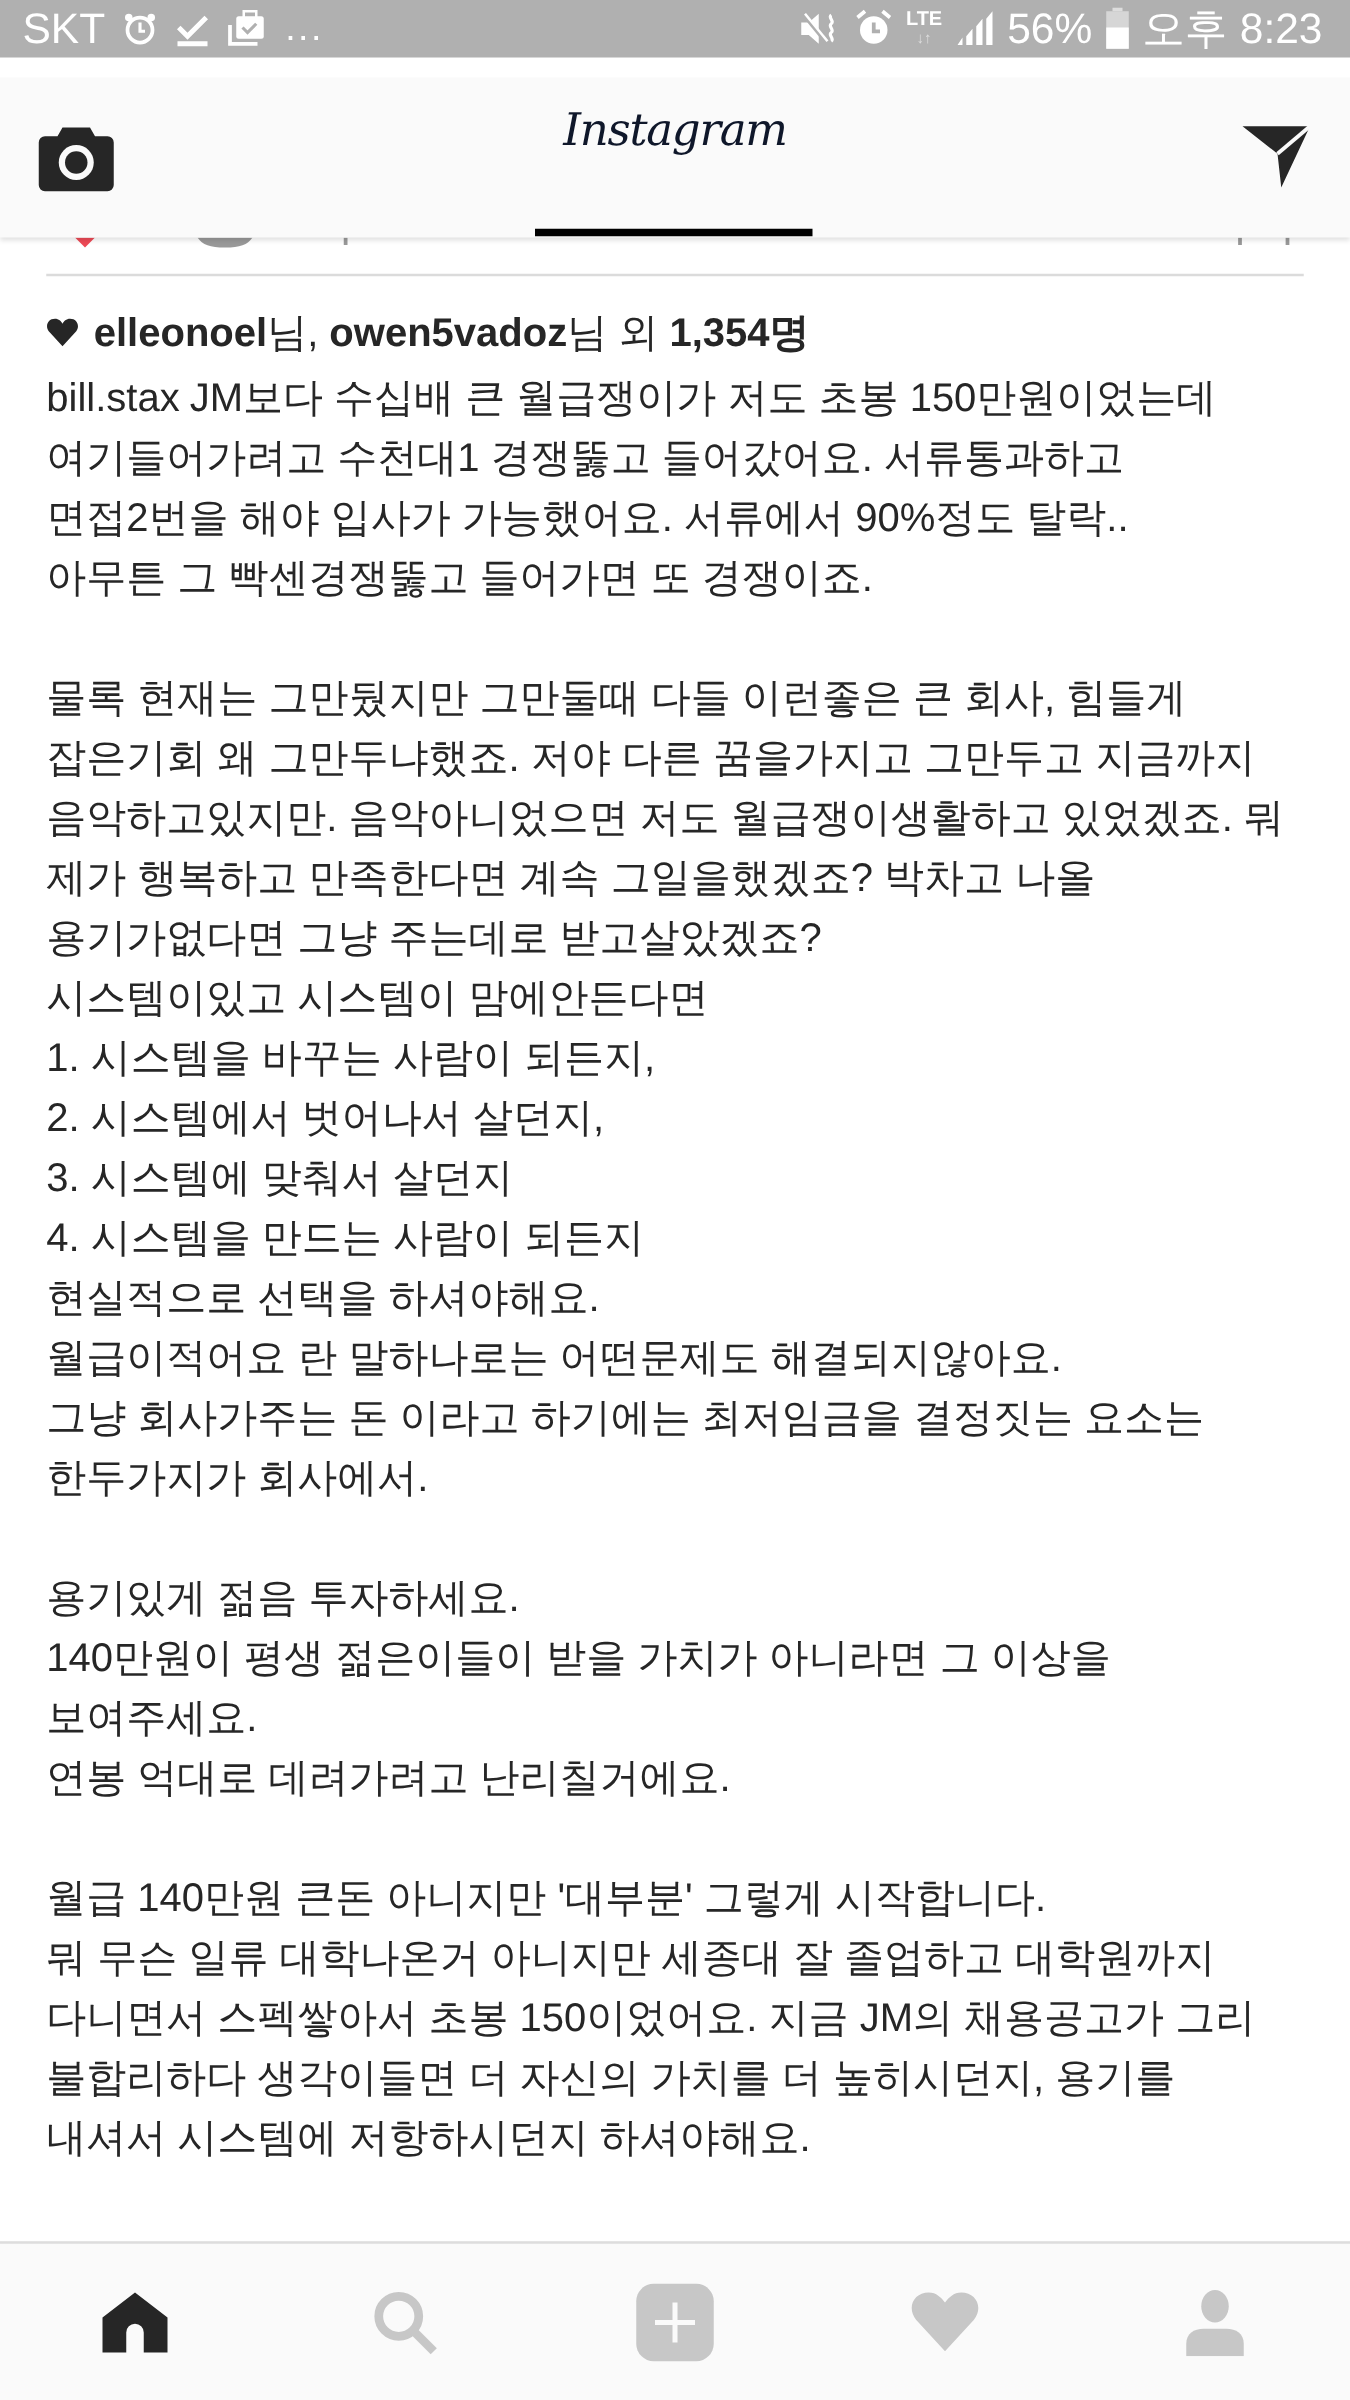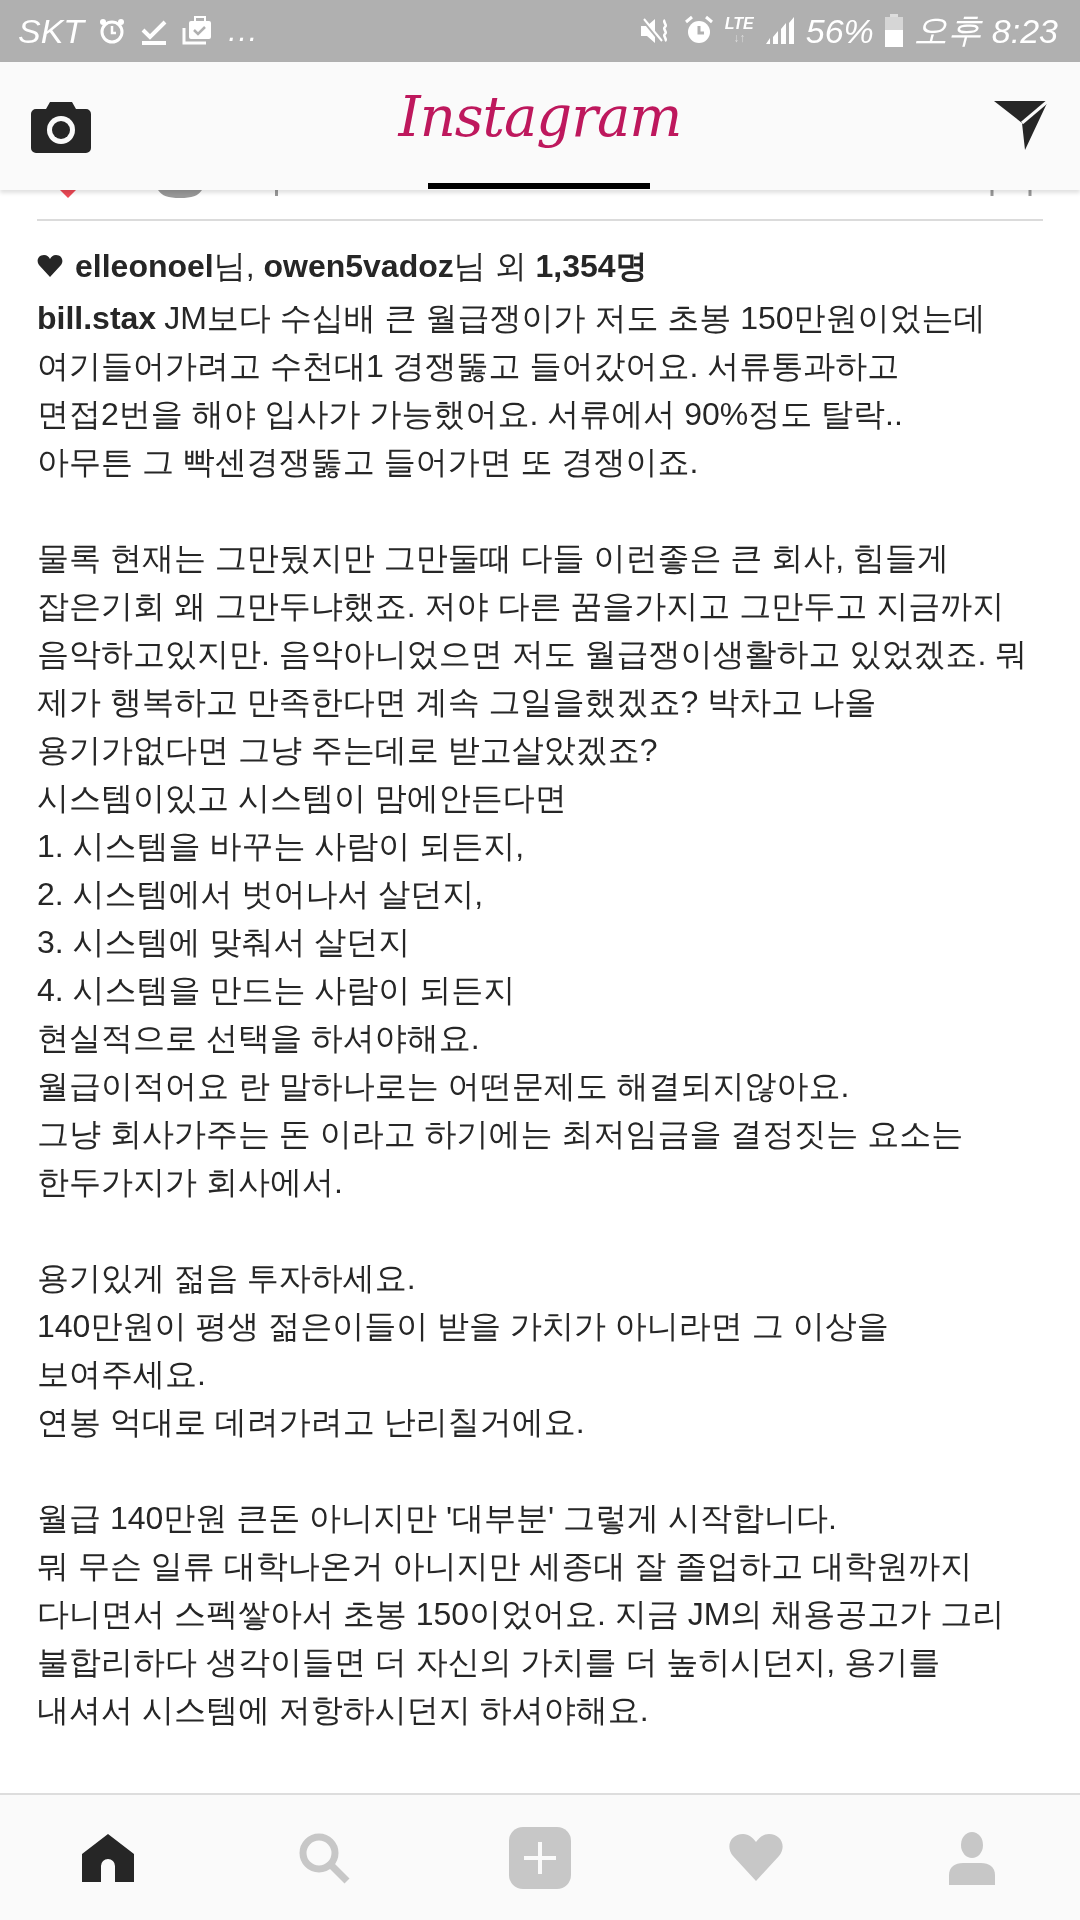--- a/index.html
+++ b/index.html
@@ -3,63 +3,63 @@
   <meta charset="utf-8">
   <style>
     * { box-sizing: border-box; margin: 0; padding: 0; }
     html, body {
       width: 1080px; height: 1920px; overflow: hidden;
       background: #ffffff;
       font-family: "Liberation Sans", "DejaVu Sans", sans-serif;
       color: #262626;
     }
     .status-bar {
-      position: absolute; top: 0; left: 0; width: 1080px; height: 62px;
+      position: absolute; top: 0; left: 0; width: 1080px; height: 46px;
       background: #b0b0b0; color: #ffffff;
       display: flex; align-items: center; justify-content: space-between;
-      padding: 0 22px 0 18px; font-size: 34px; font-style: italic;
+      padding: 0 22px 0 18px; font-size: 34px;
     }
     .status-left, .status-right { display: flex; align-items: center; gap: 14px; }
     .status-right { gap: 10px; align-items: center; }
     .sb-icon { display: inline-flex; align-items: center; justify-content: center; height: 40px; }
     .sb-icon svg { display: block; }
     .lte { font-size: 16px; line-height: 14px; text-align: center; font-weight: bold; color: #fff; display:flex; flex-direction:column; align-items:center; }
     .lte small { font-size: 12px; color: #ddd; }
 
     .app-header {
       position: absolute; top: 62px; left: 0; width: 1080px; height: 128px;
       background: #fafafa;
       box-shadow: 0 3px 4px rgba(0,0,0,0.12);
       z-index: 5;
     }
     .camera-btn { position: absolute; left: 30px; top: 36px; width: 62px; height: 56px; }
     .logo {
       position: absolute; left: 0; right: 0; top: 22px; text-align: center;
-      font-family: "DejaVu Serif", serif; font-style: italic; font-size: 56px;
-      color: #be185d; letter-spacing: -1px;
+      font-family: "DejaVu Serif", serif; font-style: italic; font-size: 36px;
+      color: #0f172a; letter-spacing: -1px;
     }
     .logo-underline {
       position: absolute; left: 428px; top: 121px; width: 222px; height: 6px; background: #000;
     }
     .direct-btn { position: absolute; right: 30px; top: 36px; width: 58px; height: 56px; }
 
     .scrolled-remnants { position: absolute; top: 190px; left: 0; width: 1080px; height: 30px; }
     .divider {
       position: absolute; top: 219px; left: 37px; width: 1006px; height: 2px; background: #dbdbdb;
     }
 
     .post-body {
       position: absolute; top: 238px; left: 37px; width: 1010px;
       font-size: 32px; line-height: 48px; color: #262626;
     }
     .likes-line { display: flex; align-items: center; gap: 6px; height: 56px; }
     .likes-line .heart { width: 26px; height: 24px; margin-right: 6px; }
     .bold { font-weight: bold; }
     .caption p { min-height: 48px; white-space: nowrap; }
-    .caption .username { font-weight: bold; margin-right: 8px; text-align: center; }
+    .caption .username { font-weight: normal; margin-right: 8px; text-align: center; }
 
     .bottom-nav {
       position: absolute; left: 0; top: 1793px; width: 1080px; height: 127px;
       background: #fafafa; border-top: 2px solid #dddddd;
       display: flex; justify-content: space-around; align-items: center;
     }
     .nav-item { width: 80px; height: 80px; display: flex; align-items: center; justify-content: center; }
   </style>
 </head>
 <body>

